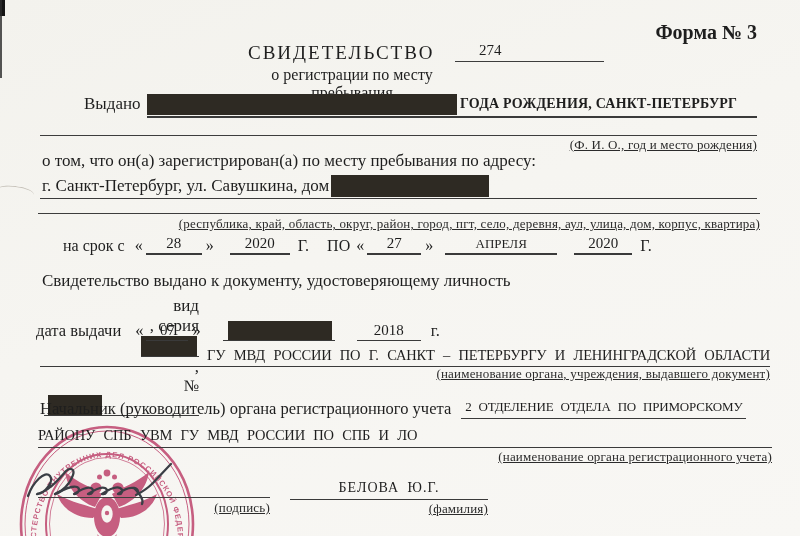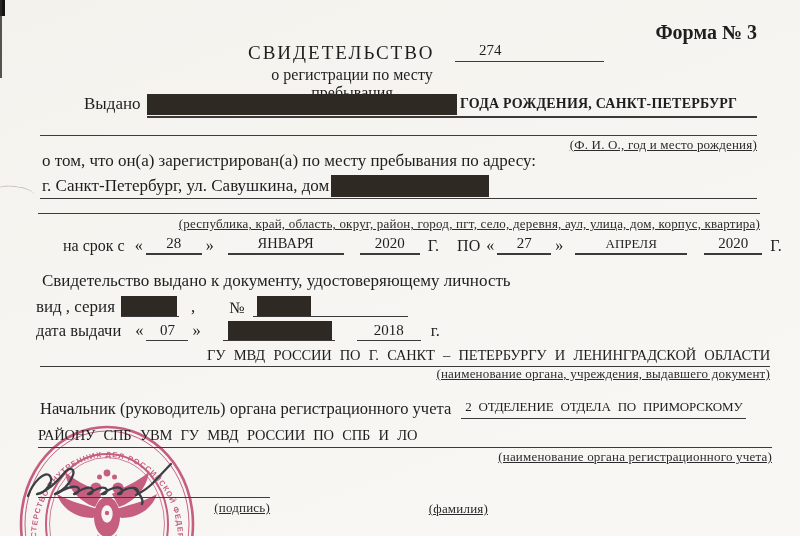--- a/index.html
+++ b/index.html
@@ -48,35 +48,34 @@
     <div class="redact" style="width:158px;height:22px;margin-left:2px;"></div>
   </div>
   <div class="abs rule" style="left:38px;top:199px;width:722px;height:14px;"></div>
   <div class="abs caption" style="left:38px;top:216px;width:722px;">(республика, край, область, округ, район, город, пгт, село, деревня, аул, улица, дом, корпус, квартира)</div>
 
   <div class="abs flexrow" style="left:44px;top:235px;font-size:16px;margin-left:19px;">
     <span>на срок с</span>
     <span style="margin-left:10px;">«</span>
     <span class="val-cell" style="width:56px;margin-left:3px;">28</span>
     <span style="margin-left:4px;">»</span>
-    <span class="val-cell" style="width:116px;margin-left:14px;font-size:14.5px;">ЯНВАРЯ</span>
     <span class="val-cell" style="width:60px;margin-left:16px;">2020</span>
     <span style="margin-left:8px;">Г.</span>
     <span style="margin-left:18px;">ПО</span>
     <span style="margin-left:6px;">«</span>
     <span class="val-cell" style="width:54px;margin-left:3px;">27</span>
     <span style="margin-left:4px;">»</span>
     <span class="val-cell" style="width:112px;margin-left:12px;font-size:13px;">АПРЕЛЯ</span>
     <span class="val-cell" style="width:58px;margin-left:17px;">2020</span>
     <span style="margin-left:8px;">Г.</span>
   </div>
 
   <div class="abs serif17" style="left:42px;top:271px;">Свидетельство выдано к документу, удостоверяющему личность</div>
 
-  <div class="abs flexrow" style="left:36px;top:296px;">
+  <div class="abs flexrow" style="left:36px;top:296px;flex-direction:column;">
     <span class="serif17">вид</span>
     <span class="serif17" style="margin-left:4px;white-space:pre;">, серия</span>
     <span style="width:58px;margin-left:6px;border-bottom:1.5px solid #3a3a3a;">
         <span class="redact" style="display:block;width:56px;height:20px;"></span>
       </span>
     <span class="serif17" style="margin-left:12px;">,</span>
     <span style="margin-left:34px;font-size:16px;">№</span>
     <span style="width:155px;margin-left:8px;border-bottom:1.5px solid #3a3a3a;">
         <span class="redact" style="display:block;width:54px;height:20px;margin-left:4px;"></span>
       </span>
@@ -138,20 +137,21 @@
         <path d="M81,113 Q91,140 101,113 Q91,124 81,113 Z" stroke="none"></path>
         <ellipse cx="91" cy="93" rx="6.5" ry="9.5" fill="#f6f5f1" stroke-width="1.6"></ellipse>
         <circle cx="91" cy="92" r="2.2" stroke="none"></circle>
       </g>
     </svg>
   </div>
 
   <div class="abs rule" style="left:38px;top:477px;width:232px;height:20px;z-index:4;"></div>
   <div class="abs caption" style="left:38px;top:500px;width:232px;z-index:4;">(подпись)</div>
 
+  <div class="abs" style="left:290px;top:480px;width:198px;border-bottom:1.5px solid #3a3a3a;text-align:center;font-size:14px;letter-spacing:1px;word-spacing:4px;padding-bottom:3px;">БЕЛОВА Ю.Г.</div>
   <div class="abs caption" style="left:290px;top:501px;width:198px;">(фамилия)</div>
 
   <div class="abs" style="left:24px;top:458px;z-index:5;">
     <svg width="158" height="50" viewBox="0 0 158 50">
       <g fill="none" stroke="#3a3e45" stroke-width="2.3" stroke-linecap="round" stroke-linejoin="round">
         <path d="M4,38 C9,24 21,12 26,18 C30,23 22,35 13,36 C25,33 34,22 42,13 C46,9 51,11 49,17 C46,26 38,34 31,36"></path>
         <path d="M31,36 C39,32 48,27 53,29 C57,31 54,36 50,36 C56,32 63,28 67,30 C71,32 68,37 64,36 C70,32 77,28 81,30 C85,32 82,37 78,36 C84,32 92,28 96,30 C100,32 98,37 94,36 C99,32 105,29 110,30 C115,31 115,36 112,37 C118,34 125,29 129,25 C134,20 141,12 147,6"></path>
         <path d="M110,30 C116,36 120,42 118,46"></path>
       </g>
     </svg>

